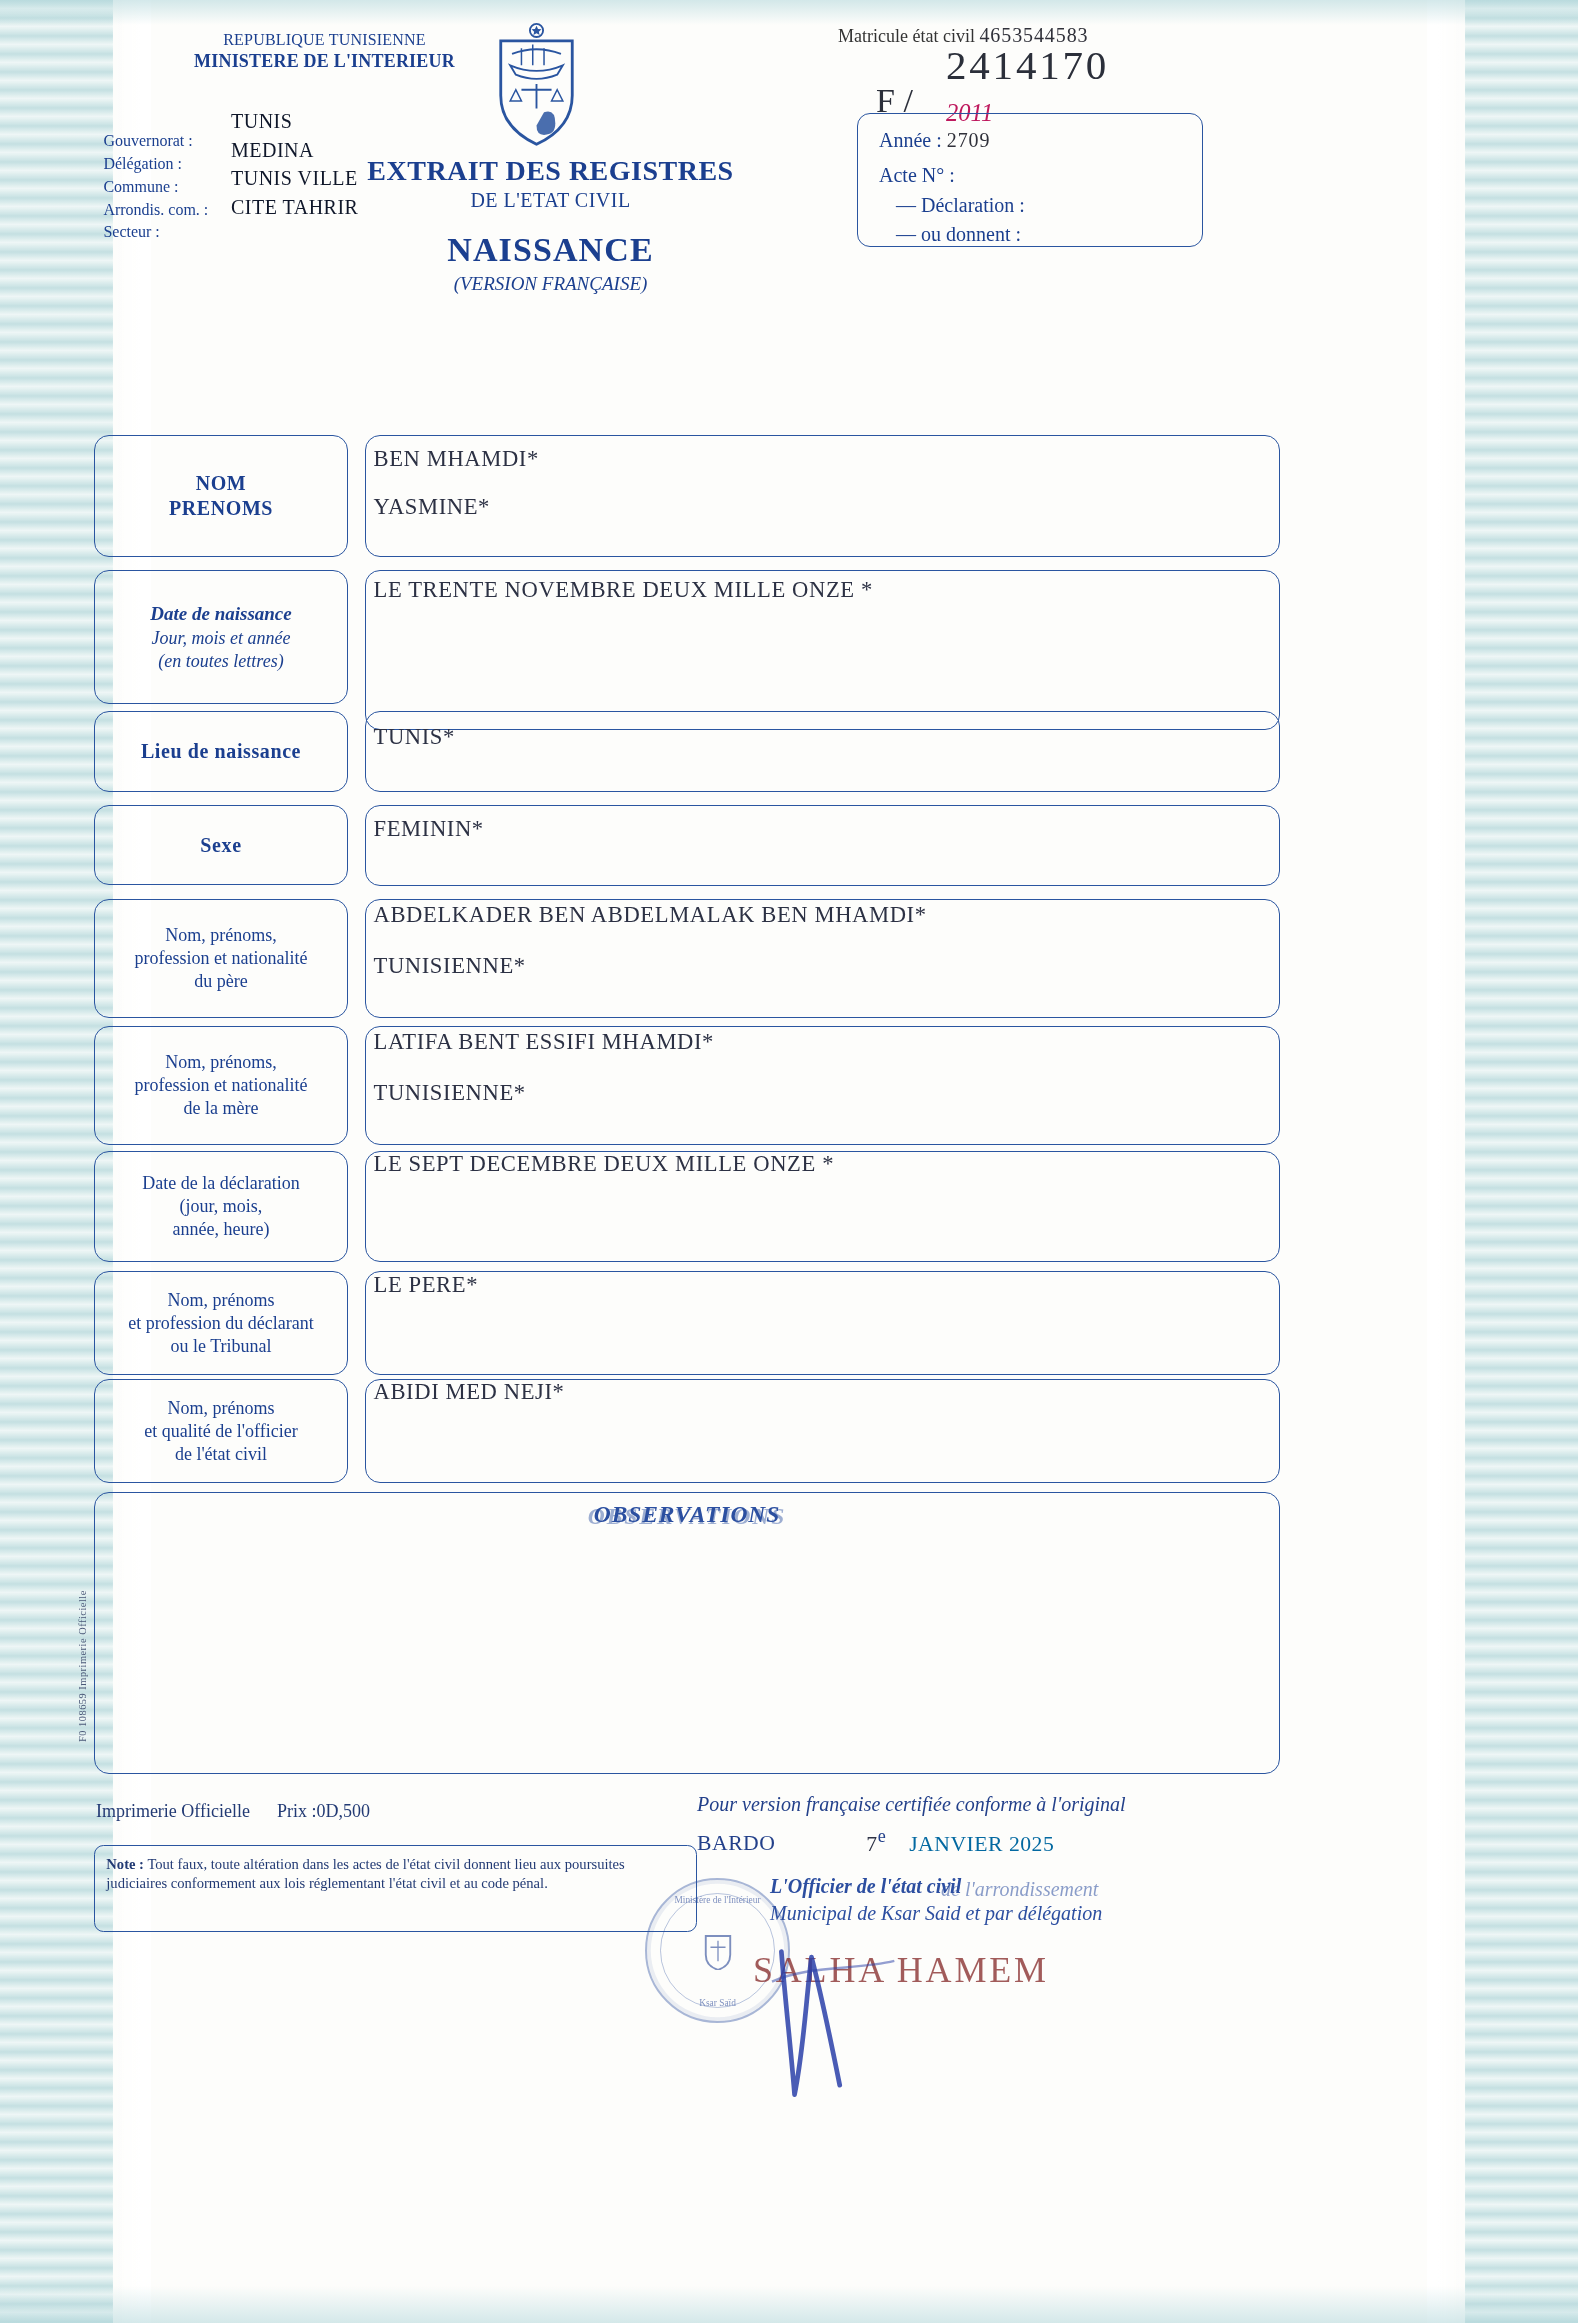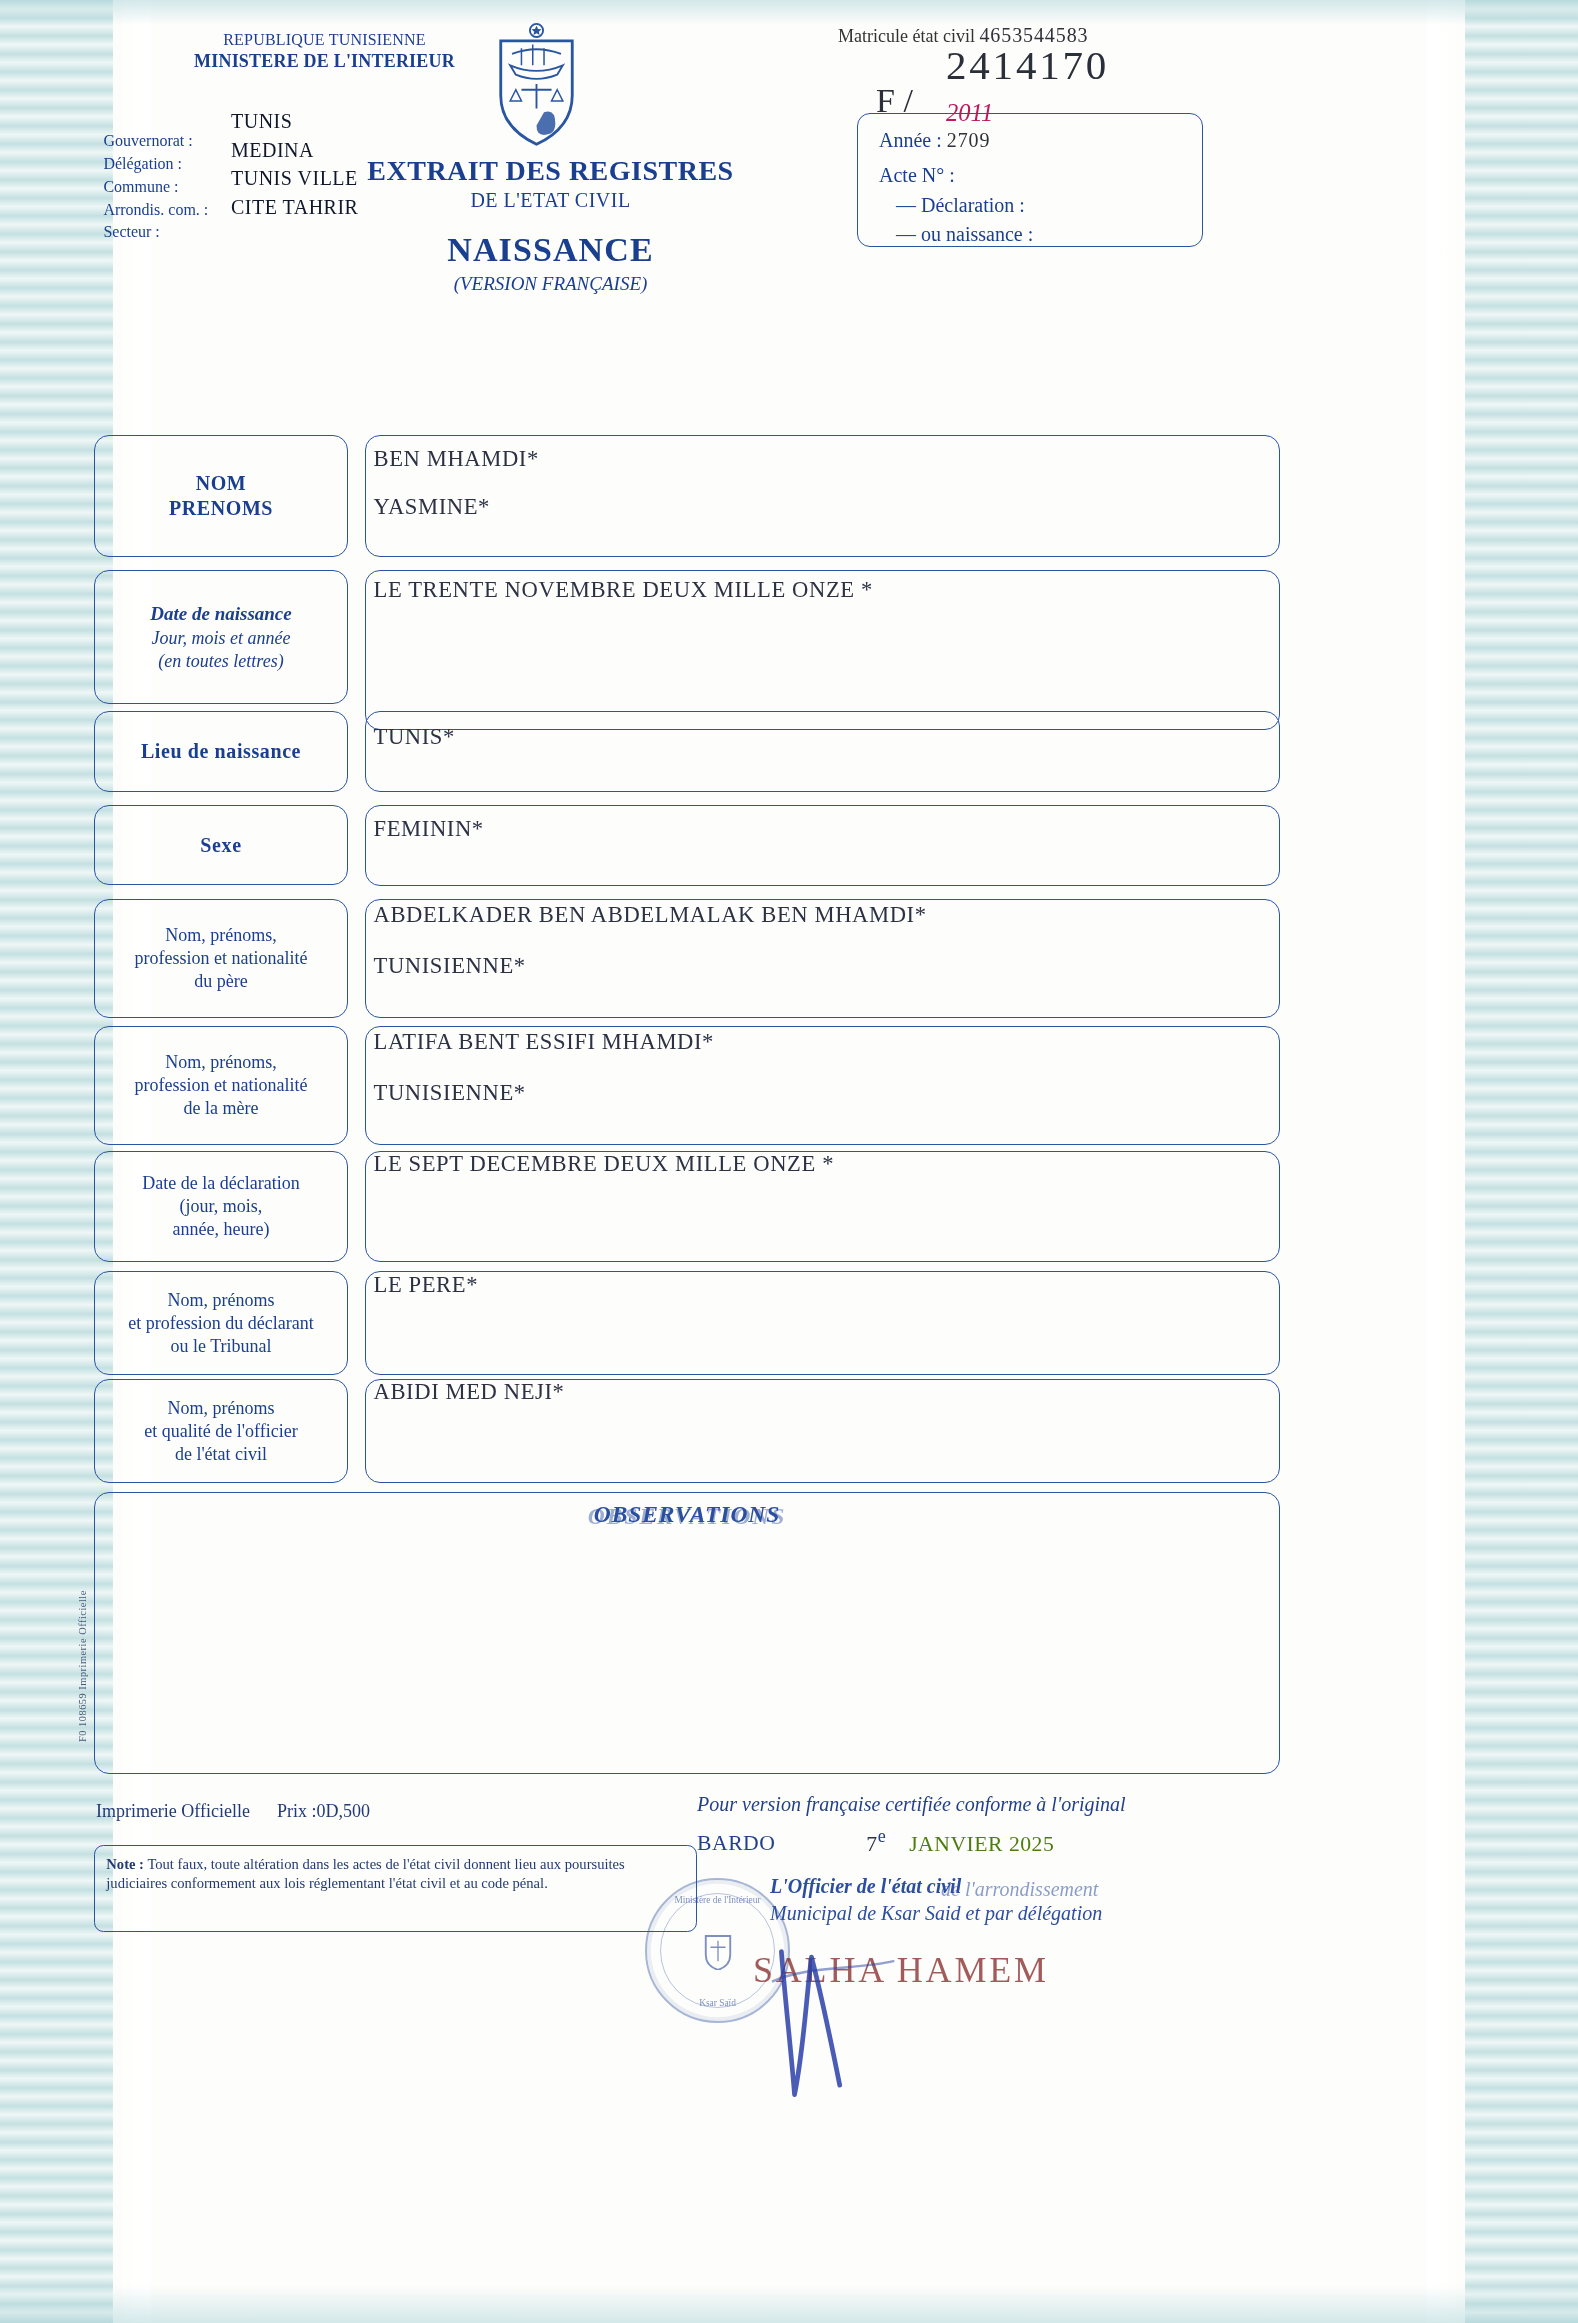--- a/index.html
+++ b/index.html
@@ -316,21 +316,21 @@
   }
   .place-date {
     position: absolute;
     left: 603px;
     top: 1723px;
     font-size: 21.7px;
     color: #23408a;
     letter-spacing: 0.5px;
   }
   .place-date .d1 { margin-left: 85px; color: #2c3144; }
-  .place-date .d2 { margin-left: 17px; color: #4d7c0f; }
+  .place-date .d2 { margin-left: 17px; color: #0369a1; }
 
   .officier {
     position: absolute;
     left: 678px;
     top: 1768px;
     font-size: 20px;
     font-style: italic;
     color: #2c4ea0;
     line-height: 1.35;
     white-space: nowrap;
@@ -470,21 +470,21 @@
       </div>
       <div class="line b">
         <span>Acte N° :</span>
         <span class="hv"></span>
       </div>
       <div class="line c">
         <span>— Déclaration :</span>
         <span class="hv"></span>
       </div>
       <div class="line d">
-        <span>— ou naissance :</span>
+        <span>— ou donnent :</span>
         <span class="hv"></span>
       </div>
     </div>
 
     <div class="lbox bold" style="top:426px;height:122px;">
       <div>
         <div>NOM</div>
         <div>PRENOMS</div>
       </div>
     </div>

